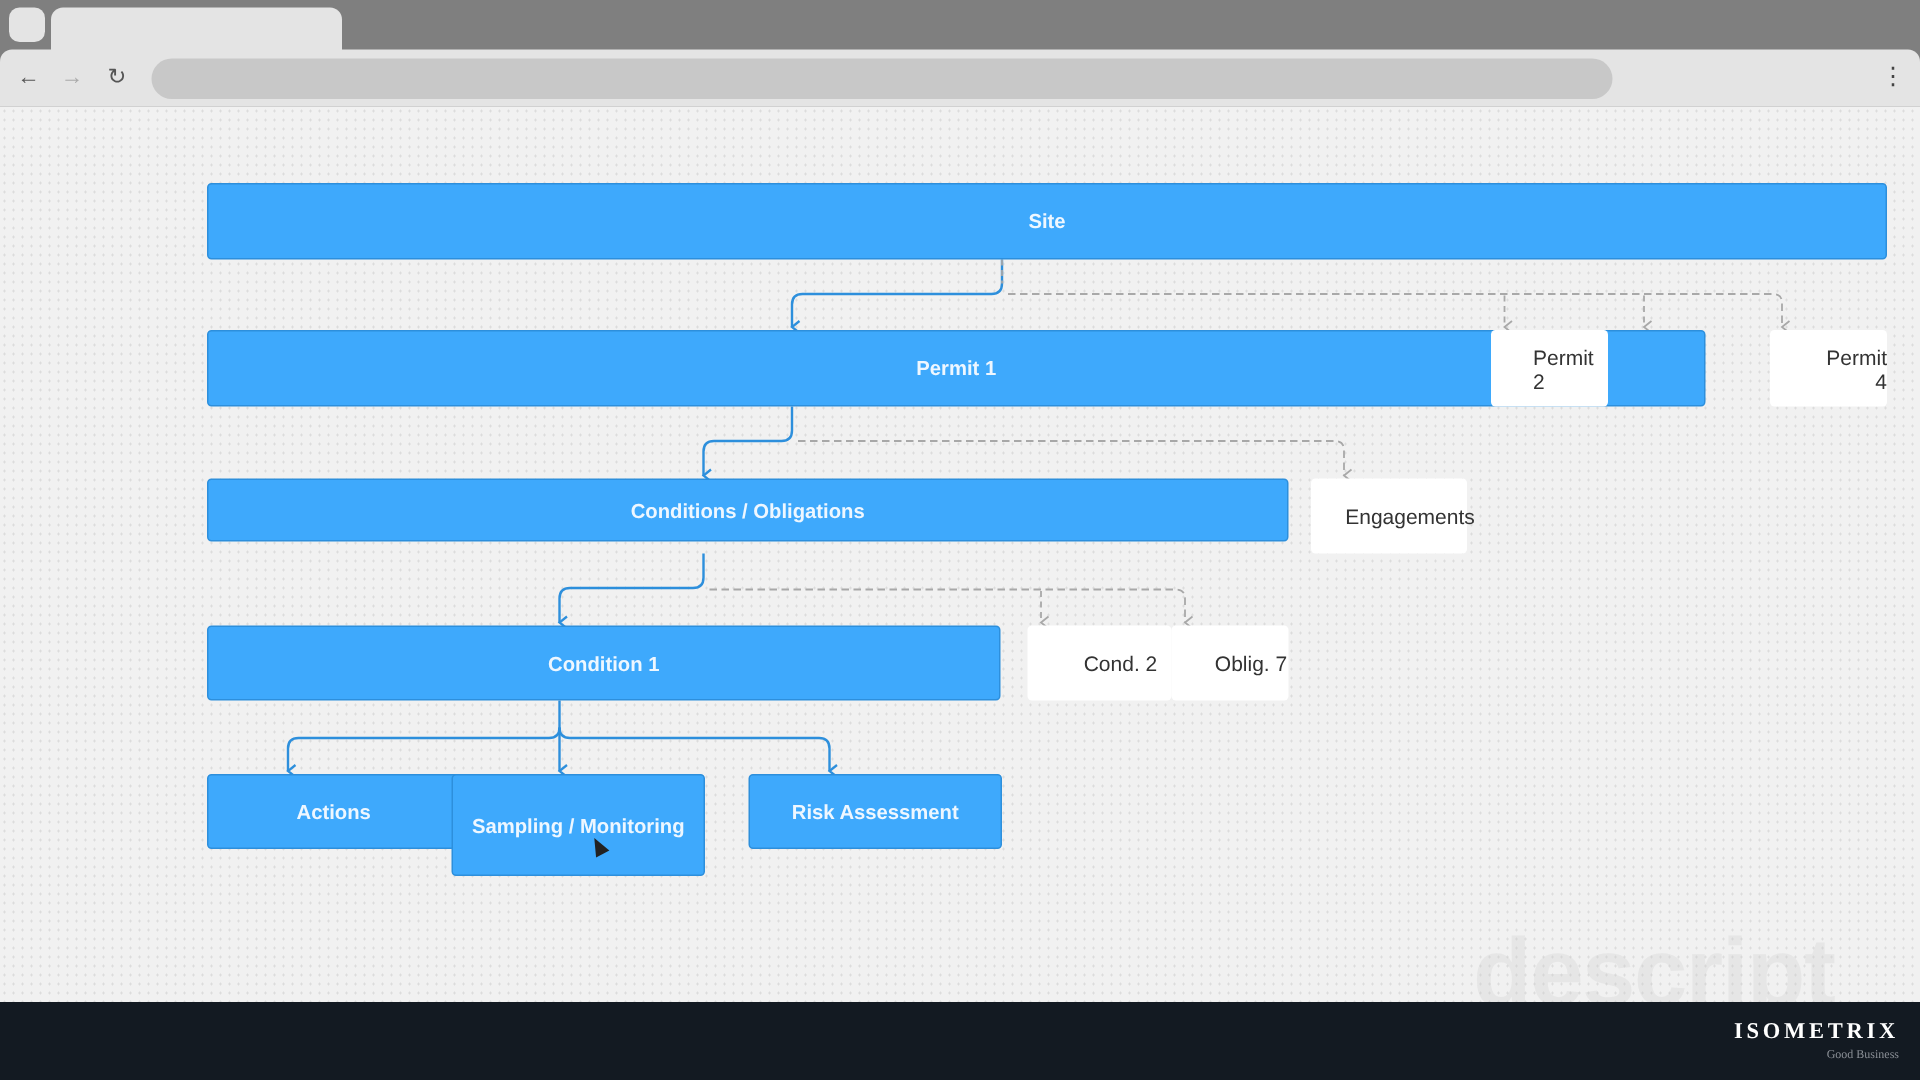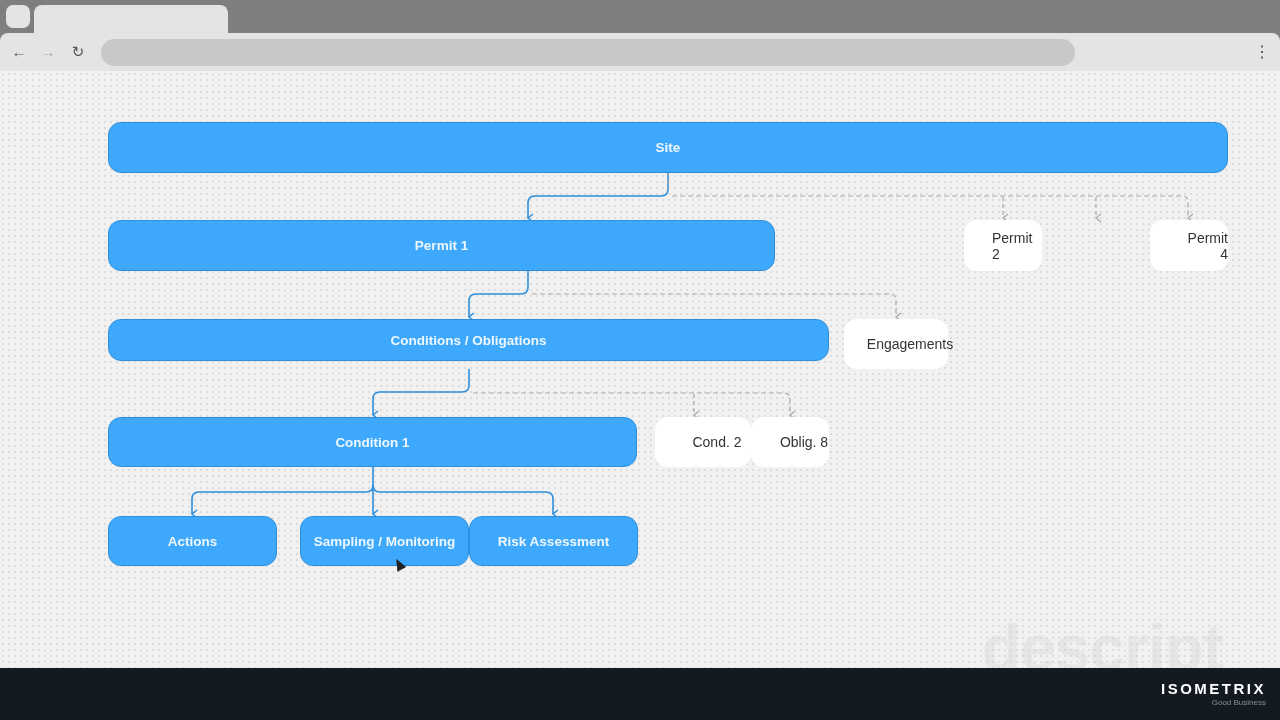--- a/index.html
+++ b/index.html
@@ -18,31 +18,31 @@
   .address { position: absolute; left: 101px; top: 6px; width: 974px; height: 27px; background: #c8c8c8; border-radius: 14px; }
   .menu-dots { position: absolute; right: 10px; top: 8px; width: 16px; height: 22px; font-size: 16px; line-height: 22px; text-align: center; color: #444; }
 
   
   .canvas { position: absolute; left: 0; top: 71px; width: 1280px; height: 597px;
     background-color: #f1f1f1;
     background-image: radial-gradient(#dcdcdc 0.8px, transparent 0.9px);
     background-size: 6px 6px; }
 
   .node { position: absolute; display: flex; align-items: center; justify-content: center;
-    font-size: 13.5px; font-weight: bold; border-radius: 13px; }
+    font-size: 13.5px; font-weight: bold; border-radius: 3px; margin-left: 30px; }
   .node.primary { background: #3ea9fc; color: #eef7ff; border: 1.5px solid #2d8fdc; }
   .node.secondary { background: #ffffff; color: #333333; font-weight: normal; font-size: 14px; padding-left: 28px; }
 
   svg.links { position: absolute; left: 0; top: 0; width: 1280px; height: 597px; pointer-events: none; }
 
   .watermark { position: absolute; left: 982px; top: 540px; font-size: 64px; font-weight: bold; color: rgba(200,200,200,0.25); letter-spacing: -1px; }
 
   
   .footer { position: absolute; left: 0; top: 668px; width: 1280px; height: 52px; background: #131a22; }
-  .brand { position: absolute; right: 14px; top: 12px; text-align: right; }
+  .brand { position: absolute; right: 14px; top: 12px; text-align: right; font-family: Liberation Serif, serif; }
   .brand-name { color: #ffffff; font-size: 15px; font-weight: bold; letter-spacing: 2.5px; }
   .brand-tag { color: #8a8f96; font-size: 8px; margin-top: 1px; }
 
   .cursor { position: absolute; left: 394px; top: 558px; width: 0; height: 0;
     border-left: 5px solid transparent; border-right: 5px solid transparent; border-bottom: 12px solid #222;
     transform: rotate(-28deg); }
 </style>
 </head>
 <body>
 
@@ -84,33 +84,33 @@
     <path d="M473,322 L784,322 Q790,322 790,328 L790,344" fill="none" stroke="#a8a8a8" stroke-width="1.2" stroke-dasharray="5,3" marker-end="url(#arrG)"></path>
     <path d="M694,323 L694,344" fill="none" stroke="#a8a8a8" stroke-width="1.2" stroke-dasharray="4,3" marker-end="url(#arrG)"></path>
 
     <path d="M373,396 L373,443" fill="none" stroke="#2d8fdc" stroke-width="1.6" marker-end="url(#arrB)"></path>
     <path d="M373,414 Q373,421 366,421 L199,421 Q192,421 192,428 L192,443" fill="none" stroke="#2d8fdc" stroke-width="1.6" marker-end="url(#arrB)"></path>
     <path d="M373,414 Q373,421 380,421 L546,421 Q553,421 553,428 L553,443" fill="none" stroke="#2d8fdc" stroke-width="1.6" marker-end="url(#arrB)"></path>
   </svg>
 
   <div class="node primary" style="left:108px;top:51px;width:1120px;height:51px;">Site</div>
 
-  <div class="node primary" style="left:108px;top:149px;width:667px;height:51px;">Permit 1</div>
+  <div class="node primary" style="left:108px;top:149px;width:999px;height:51px;">Permit 1</div>
   <div class="node secondary" style="left:964px;top:149px;width:78px;height:51px;">Permit 2</div>
   <div class="node secondary" style="left:1150px;top:149px;width:78px;height:51px;text-align:right;">Permit 4</div>
 
   <div class="node primary" style="left:108px;top:248px;width:721px;height:42px;">Conditions / Obligations</div>
   <div class="node secondary" style="left:844px;top:248px;width:104px;height:50px;">Engagements</div>
 
   <div class="node primary" style="left:108px;top:346px;width:529px;height:50px;">Condition 1</div>
   <div class="node secondary" style="left:655px;top:346px;width:96px;height:50px;">Cond. 2</div>
-  <div class="node secondary" style="left:751px;top:346px;width:78px;height:50px;">Oblig. 8</div>
+  <div class="node secondary" style="left:751px;top:346px;width:78px;height:50px;">Oblig. 7</div>
 
   <div class="node primary" style="left:108px;top:445px;width:169px;height:50px;">Actions</div>
-  <div class="node primary" style="left:300px;top:445px;width:169px;height:50px;">Sampling / Monitoring</div>
+  <div class="node primary" style="left:271px;top:445px;width:169px;height:68px;">Sampling / Monitoring</div>
   <div class="node primary" style="left:469px;top:445px;width:169px;height:50px;">Risk Assessment</div>
 
   <div class="watermark">descript</div>
 </div>
 
 <div class="cursor"></div>
 
 <div class="footer">
   <div class="brand">
     <div class="brand-name">ISOMETRIX</div>

